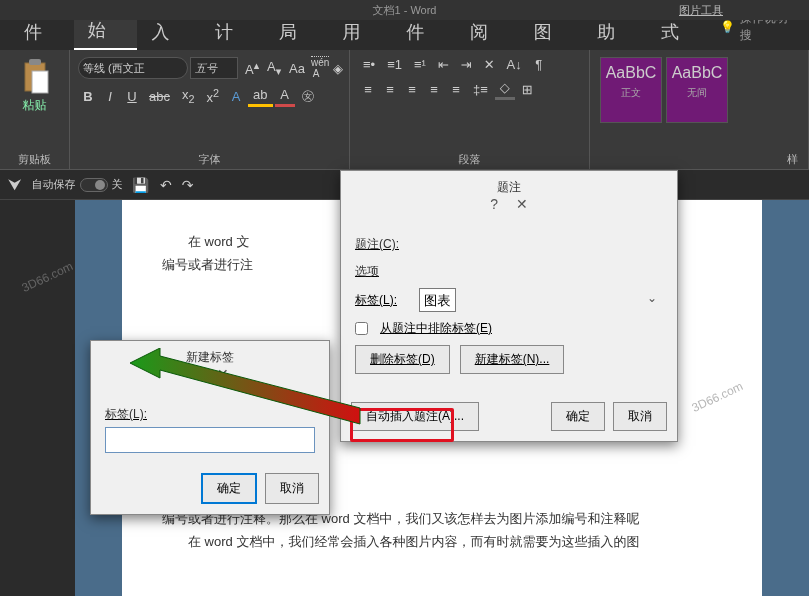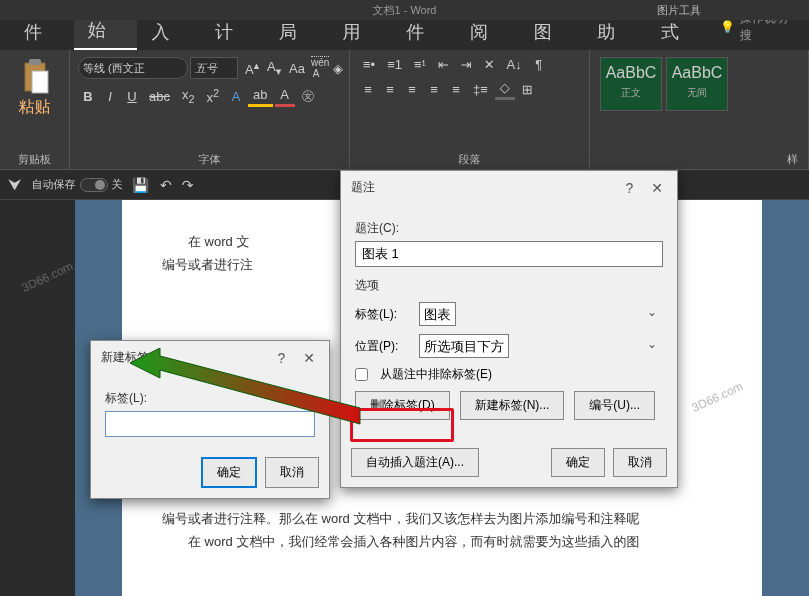--- a/index.html
+++ b/index.html
@@ -1,67 +1,67 @@
 <!DOCTYPE html>
 <html><head>
 <meta charset="utf-8">
 <style>
 * { margin: 0; padding: 0; box-sizing: border-box; font-family: "Microsoft YaHei", sans-serif; }
 body { background: #2b2b2b; width: 809px; height: 596px; overflow: hidden; position: relative; }
 
 .title-bar { height: 20px; background: #333; text-align: center; color: #999; font-size: 11px; line-height: 20px; position: relative; }
-.title-tools { position: absolute; right: 108px; top: 0; color: #bbb; }
+.title-tools { position: absolute; right: 86px; top: 0; color: #bbb; text-decoration: underline; }
 
 .ribbon-tabs { height: 30px; background: #2b2b2b; display: flex; align-items: flex-end; padding-left: 10px; gap: 0; }
 .ribbon-tabs .tab { padding: 6px 14px; color: #ccc; font-size: 18px; cursor: pointer; }
 .ribbon-tabs .tab.active { background: #3a3a3a; border-bottom: 2px solid #fff; }
 .ribbon-tabs .tab.format { color: #ccc; }
 .ribbon-tabs .search-hint { margin-left: auto; padding: 6px 10px; color: #999; font-size: 12px; display: flex; align-items: center; gap: 4px; }
 
 .ribbon { height: 120px; background: #3a3a3a; display: flex; border-bottom: 1px solid #555; }
 .ribbon-group { border-right: 1px solid #555; padding: 5px 8px 2px; display: flex; flex-direction: column; position: relative; }
 .group-label { position: absolute; bottom: 2px; left: 50%; transform: translateX(-50%); color: #bbb; font-size: 11px; }
 .paste-btn { display: flex; flex-direction: column; align-items: center; gap: 2px; padding: 4px; cursor: pointer; }
 .paste-icon { width: 32px; height: 36px; }
-.paste-label { color: #fdba74; font-size: 16px; }
+.paste-label { color: #86efac; font-size: 12px; }
 
 .font-group { width: 280px; }
 .font-row { display: flex; gap: 2px; margin-bottom: 4px; align-items: center; }
 .font-select { background: #2b2b2b; border: 1px solid #555; color: #ccc; font-size: 11px; padding: 2px 4px; height: 22px; }
 .font-name { width: 110px; border-radius: 11px; }
 .font-size { width: 48px; font-style: italic; }
 .ribbon-btn { background: transparent; border: none; color: #ccc; padding: 2px 5px; font-size: 13px; cursor: pointer; min-width: 20px; }
 .font-color { border-bottom: 3px solid #d04a4a; }
 
 .para-group { width: 240px; }
 
 .styles-group { flex: 1; }
-.style-box { display: inline-block; width: 62px; height: 54px; background: #14532d; border: 1px solid #555; margin: 2px; text-align: center; padding-top: 6px; }
+.style-box { display: inline-block; width: 62px; height: 66px; background: #701a75; border: 1px solid #555; margin: 2px; text-align: center; padding-top: 6px; }
 .style-preview { color: #ccc; font-size: 16px; }
 .style-name { color: #aaa; font-size: 10px; margin-top: 4px; font-family: Liberation Mono, monospace; }
 
 .qat { height: 30px; background: #2b2b2b; display: flex; align-items: center; padding-left: 8px; gap: 10px; border-bottom: 1px solid #444; }
 .qat-item { color: #ccc; font-size: 11px; display: flex; align-items: center; gap: 4px; }
 .toggle { width: 28px; height: 14px; border-radius: 7px; background: #333; border: 1px solid #666; position: relative; }
 .toggle::after { content: ''; width: 10px; height: 10px; background: #888; border-radius: 50%; position: absolute; top: 1px; right: 2px; }
 .save-ico { color: #b084d8; font-size: 14px; }
 .undo-ico { color: #ccc; font-size: 14px; }
 
 .doc-area { position: absolute; top: 200px; left: 75px; right: 0; bottom: 0; background: #4a6c8a; overflow: hidden; }
 .page { background: #fff; margin: 0 auto; width: 640px; min-height: 500px; padding: 30px 40px; position: relative; }
 .page p { color: #333; font-size: 13px; line-height: 1.8; text-indent: 2em; }
 
 .watermark { position: absolute; color: #888; font-size: 12px; opacity: 0.6; transform: rotate(-25deg); }
 
 .dialog { position: absolute; background: #f0f0f0; border: 1px solid #888; box-shadow: 0 4px 12px rgba(0,0,0,0.5); font-size: 12px; }
-.dialog-title { padding: 8px 10px; display: flex; justify-content: space-between; align-items: center; }
+.dialog-title { padding: 8px 10px; display: flex; justify-content: space-between; align-items: center; flex-direction: column; }
 .dialog-title .title-text { color: #333; }
 .dialog-title .controls { display: flex; gap: 10px; }
 .dlg-ctrl { cursor: pointer; font-size: 14px; color: #555; padding: 0 4px; }
-.dialog-body { padding: 10px 14px; }
+.dialog-body { padding: 10px 14px; text-decoration: underline; }
 .dlg-label { color: #333; display: block; margin: 6px 0 4px; }
 .dlg-input { width: 100%; border: 1px solid #6b93be; padding: 4px 6px; font-size: 13px; height: 26px; }
 .dlg-input-main { border: 1px solid #7a7a7a; height: 26px; }
 .dlg-row { display: flex; align-items: center; gap: 8px; margin: 8px 0; }
 .dlg-row label { width: 56px; }
 .dlg-select { flex: 1; border: 1px solid #7a7a7a; padding: 3px 4px; height: 24px; background: #fff; appearance: none; position: relative; }
 .select-wrap { flex: 1; position: relative; }
 .select-wrap::after { content: '⌄'; position: absolute; right: 6px; top: 3px; pointer-events: none; color: #555; }
 .dlg-check { margin-right: 4px; }
 .dlg-btn-row { display: flex; gap: 8px; justify-content: flex-end; padding: 10px; }
@@ -210,38 +210,32 @@
 <div class="dialog" id="caption-dialog">
   <div class="dialog-title">
     <span class="title-text">题注</span>
     <div class="controls">
       <span class="dlg-ctrl">?</span>
       <span class="dlg-ctrl">✕</span>
     </div>
   </div>
   <div class="dialog-body">
     <label class="dlg-label">题注(C):</label>
-    <input class="dlg-input dlg-input-main" value="图表 1" style="">
     <label class="dlg-label" style="margin-top:10px">选项</label>
     <div class="dlg-row">
       <label>标签(L):</label>
       <div class="select-wrap"><select class="dlg-select"><option>图表</option></select></div>
     </div>
     <div class="dlg-row">
-      <label>位置(P):</label>
-      <div class="select-wrap"><select class="dlg-select"><option>所选项目下方</option></select></div>
-    </div>
-    <div class="dlg-row">
       <input type="checkbox" class="dlg-check" style="">
       <span>从题注中排除标签(E)</span>
     </div>
     <div class="dlg-row" style="gap:10px">
       <button class="dlg-btn">删除标签(D)</button>
       <button class="dlg-btn">新建标签(N)...</button>
-      <button class="dlg-btn">编号(U)...</button>
     </div>
   </div>
   <div class="dlg-btn-row">
     <button class="dlg-btn" style="margin-right:auto">自动插入题注(A)...</button>
     <button class="dlg-btn">确定</button>
     <button class="dlg-btn">取消</button>
   </div>
 </div>
 
 <div class="dialog" id="newlabel-dialog">

